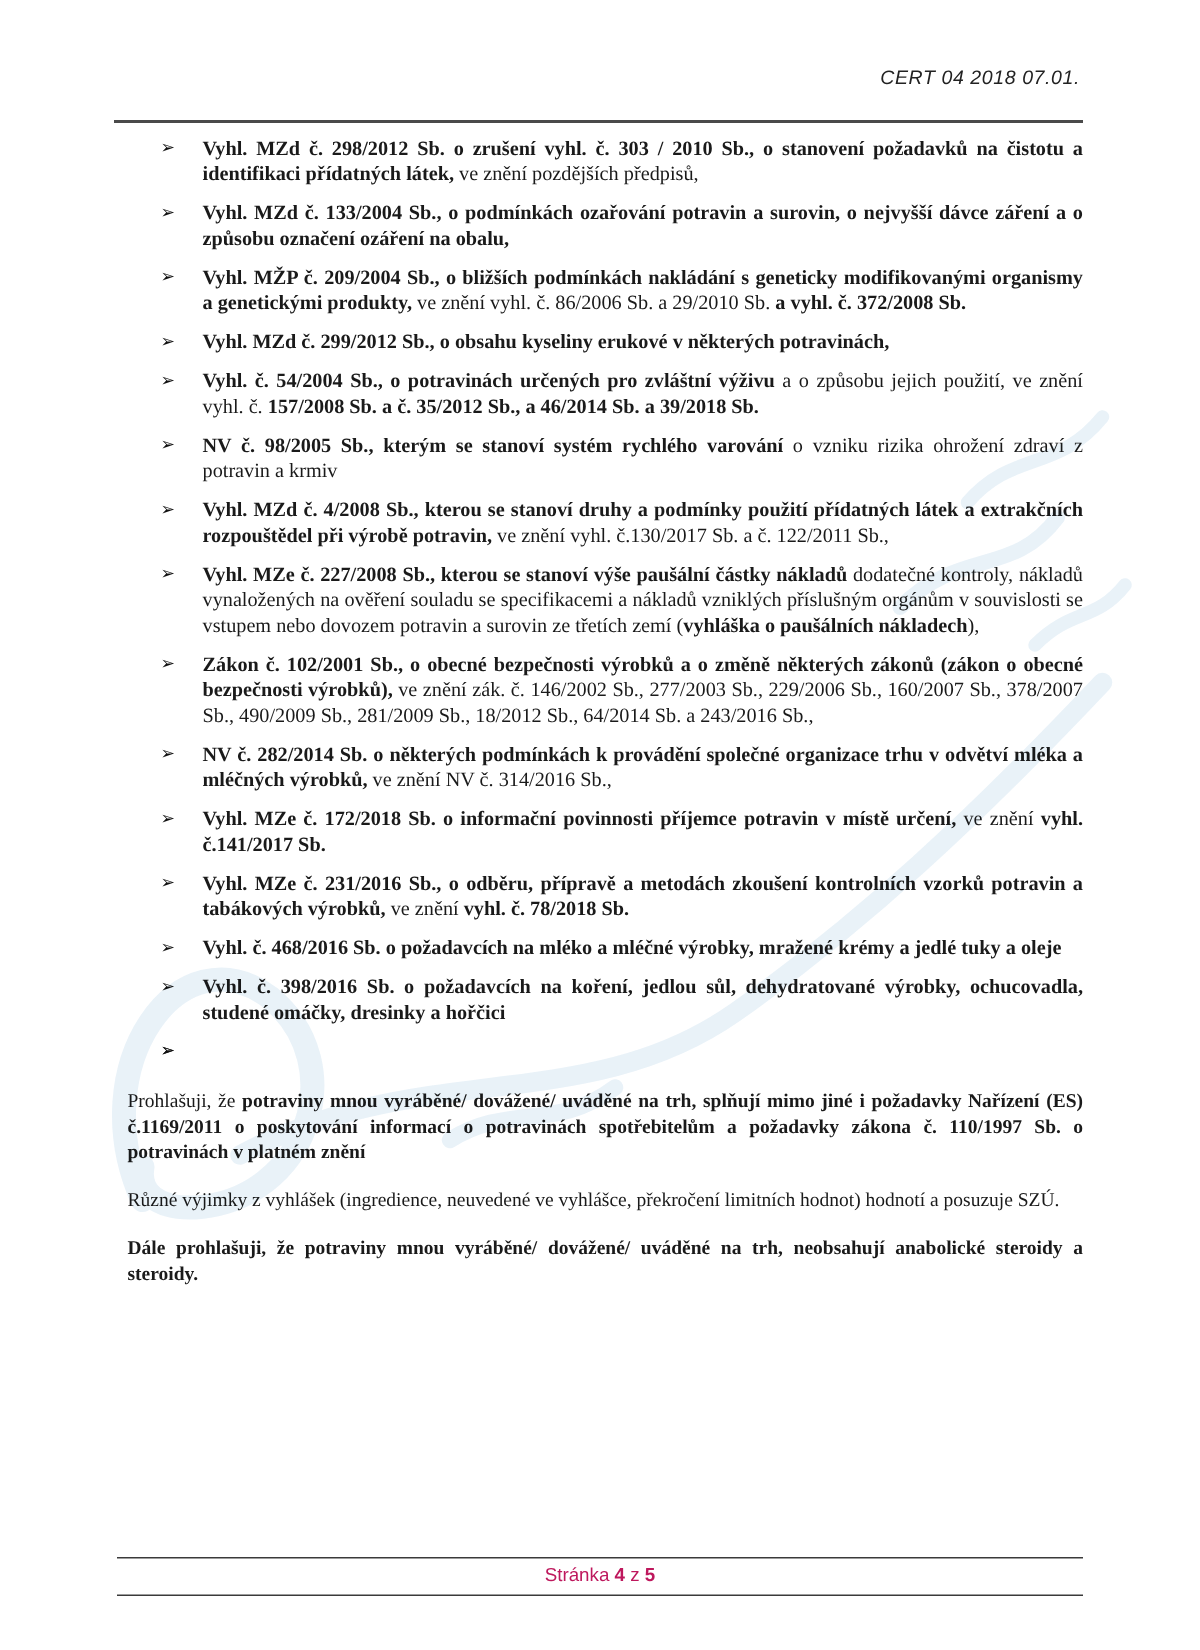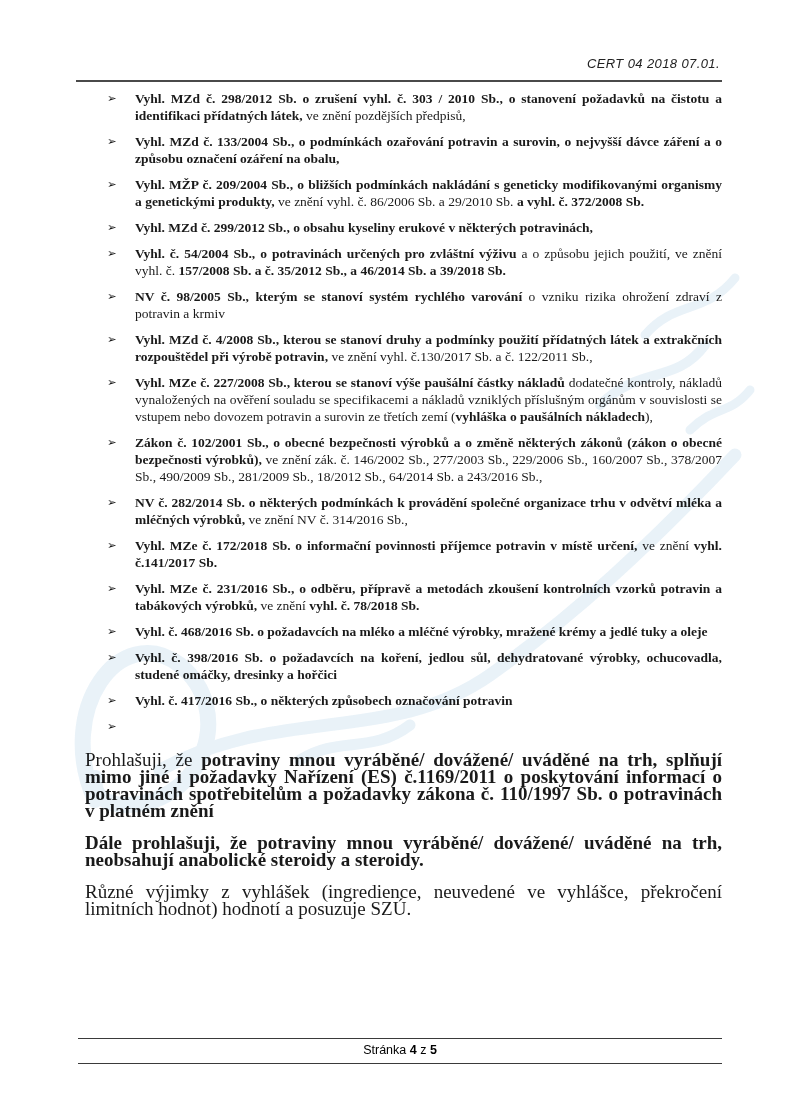--- a/index.html
+++ b/index.html
@@ -15,21 +15,21 @@
   .page { position: absolute; inset: 0; }
 
   .watermark {
     position: absolute; inset: 0;
     z-index: 3; pointer-events: none;
     mix-blend-mode: multiply;
     opacity: 0.55;
   }
 
   .header-label {
-    position: absolute; top: 56px; right: 80px;
+    position: absolute; top: 44px; right: 80px;
     font-family: "Liberation Sans", sans-serif;
     font-style: italic;
     font-size: 13px;
     letter-spacing: 0.4px;
     color: #222;
     z-index: 2;
   }
   .header-rule {
     position: absolute; top: 80px; left: 76px; right: 78px;
     border-top: 2px solid #4a4a4a;
@@ -55,36 +55,36 @@
     font-family: "DejaVu Sans", sans-serif;
     font-size: 11.5px;
     color: #111;
   }
   .b { font-weight: bold; }
   .n { font-weight: normal; margin-top: 19px; }
 
   .paragraphs { margin-top: 42px; }
   .para {
     margin: 0 0 15px 0;
-    font-size: 19px;
+    font-size: 13px;
     line-height: 17px;
     text-align: justify;
   }
 
   .footer {
     position: absolute; left: 78px; right: 78px; bottom: 36px;
     z-index: 2;
   }
   .footer-line { border-top: 1px solid #3a3a3a; }
   .footer-text {
     text-align: center;
     font-family: "Liberation Sans", sans-serif;
     font-size: 12.5px;
     padding: 4px 0 6px 0;
-    color: #000000;
+    color: #be185d;
   }
 </style>
 </head>
 <body>
 
 <div class="page">
 
   <div class="watermark">
     <svg width="800" height="1100" viewBox="0 0 800 1100" xmlns="http://www.w3.org/2000/svg">
       <g fill="none" stroke="#aecfe6" stroke-linecap="round" opacity="0.5">
@@ -110,27 +110,27 @@
         <li class="reg-item"><span class="bullet">➢</span><span><span class="b">Vyhl. č. 54/2004 Sb., o potravinách určených pro zvláštní výživu </span><span class="n">a o způsobu jejich použití, ve znění vyhl. č. </span><span class="b">157/2008 Sb. a č. 35/2012 Sb., a 46/2014 Sb. a 39/2018 Sb.</span></span></li>
         <li class="reg-item"><span class="bullet">➢</span><span><span class="b">NV č. 98/2005 Sb., kterým se stanoví systém rychlého varování </span><span class="n">o vzniku rizika ohrožení zdraví z potravin a krmiv</span></span></li>
         <li class="reg-item"><span class="bullet">➢</span><span><span class="b">Vyhl. MZd č. 4/2008 Sb., kterou se stanoví druhy a podmínky použití přídatných látek a extrakčních rozpouštědel při výrobě potravin, </span><span class="n">ve znění vyhl. č.130/2017 Sb. a č. 122/2011 Sb.,</span></span></li>
         <li class="reg-item"><span class="bullet">➢</span><span><span class="b">Vyhl. MZe č. 227/2008 Sb., kterou se stanoví výše paušální částky nákladů </span><span class="n">dodatečné kontroly, nákladů vynaložených na ověření souladu se specifikacemi a nákladů vzniklých příslušným orgánům v souvislosti se vstupem nebo dovozem potravin a surovin ze třetích zemí (</span><span class="b">vyhláška o paušálních nákladech</span><span class="n">),</span></span></li>
         <li class="reg-item"><span class="bullet">➢</span><span><span class="b">Zákon č. 102/2001 Sb., o obecné bezpečnosti výrobků a o změně některých zákonů (zákon o obecné bezpečnosti výrobků), </span><span class="n">ve znění zák. č. 146/2002 Sb., 277/2003 Sb., 229/2006 Sb., 160/2007 Sb., 378/2007 Sb., 490/2009 Sb., 281/2009 Sb., 18/2012 Sb., 64/2014 Sb. a 243/2016 Sb.,</span></span></li>
         <li class="reg-item"><span class="bullet">➢</span><span><span class="b">NV č. 282/2014 Sb. o některých podmínkách k provádění společné organizace trhu v odvětví mléka a mléčných výrobků, </span><span class="n">ve znění NV č. 314/2016 Sb.,</span></span></li>
         <li class="reg-item"><span class="bullet">➢</span><span><span class="b">Vyhl. MZe č. 172/2018 Sb. o informační povinnosti příjemce potravin v místě určení, </span><span class="n">ve znění </span><span class="b">vyhl. č.141/2017 Sb.</span></span></li>
         <li class="reg-item"><span class="bullet">➢</span><span><span class="b">Vyhl. MZe č. 231/2016 Sb., o odběru, přípravě a metodách zkoušení kontrolních vzorků potravin a tabákových výrobků, </span><span class="n">ve znění </span><span class="b">vyhl. č. 78/2018 Sb.</span></span></li>
         <li class="reg-item"><span class="bullet">➢</span><span><span class="b">Vyhl. č. 468/2016 Sb. o požadavcích na mléko a mléčné výrobky, mražené krémy a jedlé tuky a oleje</span></span></li>
         <li class="reg-item"><span class="bullet">➢</span><span><span class="b">Vyhl. č. 398/2016 Sb. o požadavcích na koření, jedlou sůl, dehydratované výrobky, ochucovadla, studené omáčky, dresinky a hořčici</span></span></li>
-        <li class="reg-item"><span class="bullet">➢</span><span><span class="b">Vyhl. č. 417/2016 Sb., o některých způsobech označování potravin</span></span></li>
+        <li class="reg-item"><span class="bullet">➢</span></li>
         <li class="reg-item"><span class="bullet">➢</span></li>
       </ul>
     <div class="paragraphs" id="paragraphs">
         <p class="para"><span class="n">Prohlašuji, že </span><span class="b">potraviny mnou vyráběné/ dovážené/ uváděné na trh, splňují mimo jiné i požadavky Nařízení (ES) č.1169/2011 o poskytování informací o potravinách spotřebitelům a požadavky zákona č. 110/1997 Sb. o potravinách v platném znění</span></p>
+        <p class="para"><span class="n">Různé výjimky z vyhlášek (ingredience, neuvedené ve vyhlášce, překročení limitních hodnot) hodnotí a posuzuje SZÚ.</span></p>
         <p class="para"><span class="b">Dále prohlašuji, že potraviny mnou vyráběné/ dovážené/ uváděné na trh, neobsahují anabolické steroidy a steroidy.</span></p>
-        <p class="para"><span class="n">Různé výjimky z vyhlášek (ingredience, neuvedené ve vyhlášce, překročení limitních hodnot) hodnotí a posuzuje SZÚ.</span></p>
       </div>
   </div>
 
   <div class="footer">
     <div class="footer-line"></div>
     <div class="footer-text" id="footer-text"><span class="n">Stránka </span><span class="b">4</span><span class="n"> z </span><span class="b">5</span></div>
     <div class="footer-line"></div>
   </div>
 
 </div>

